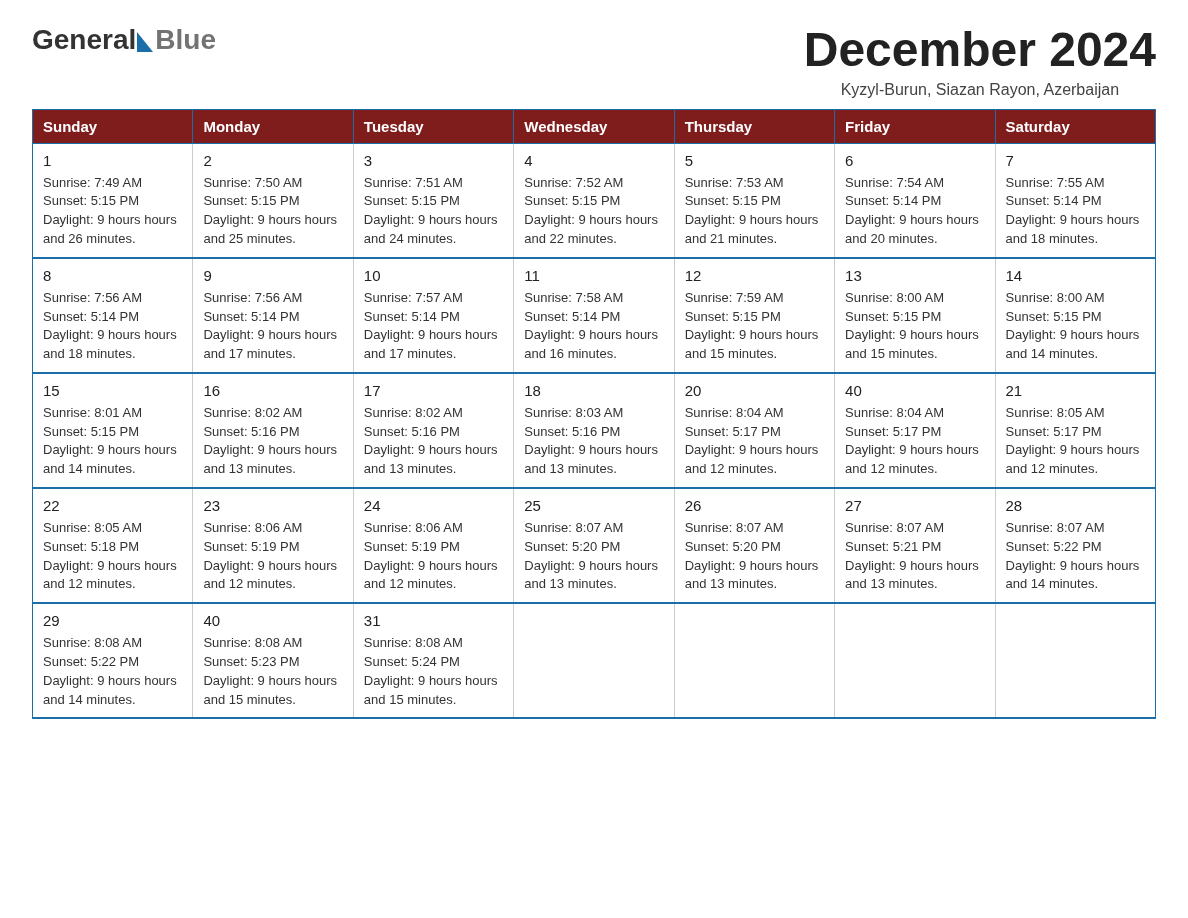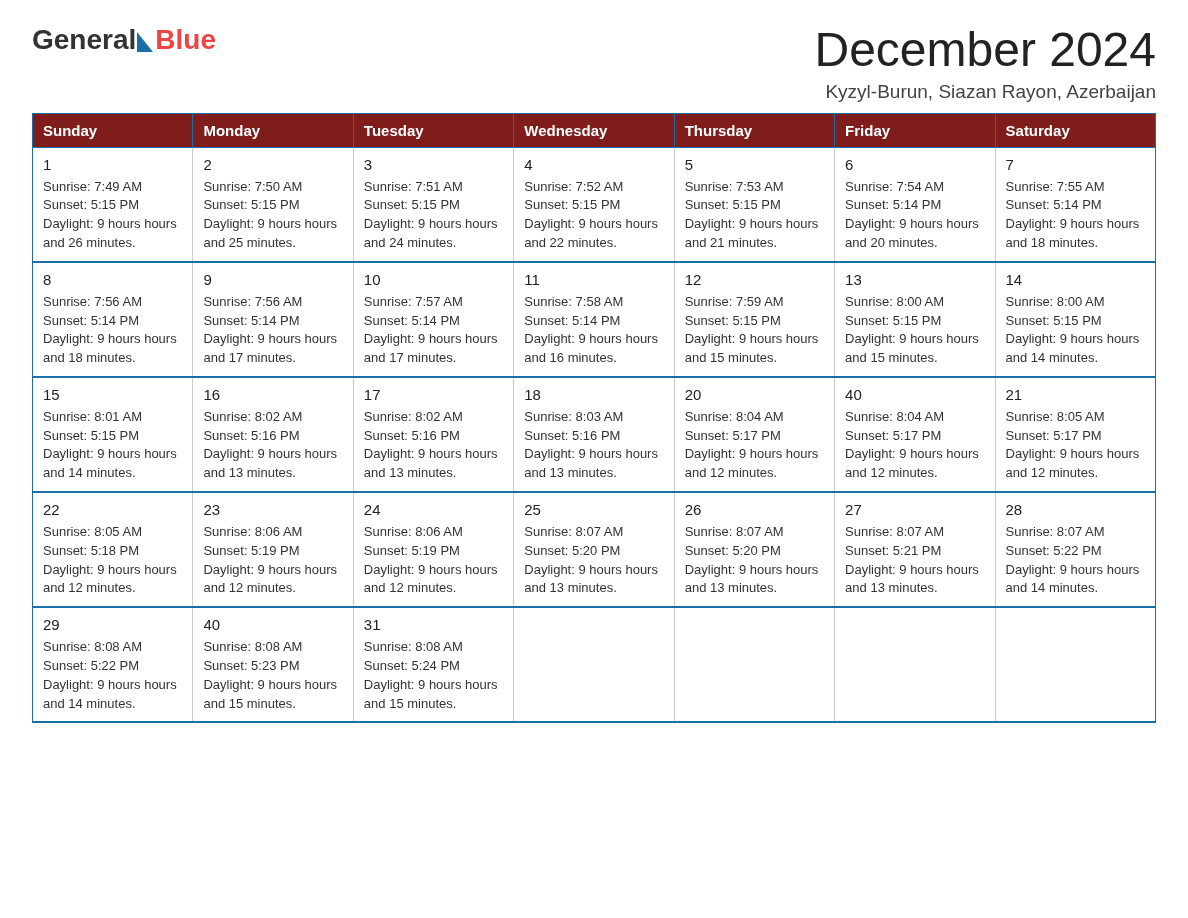--- a/index.html
+++ b/index.html
@@ -14,28 +14,29 @@
       display: flex;
       align-items: flex-start;
       justify-content: space-between;
       margin-bottom: 10px;
     }
     .title-section {
       text-align: right;
     }
     .main-title {
       font-size: 48px;
-      font-weight: normal;
+      font-weight: bold;
       color: #222;
       line-height: 1.1;
     }
     .subtitle {
-      font-size: 19px;
+      font-size: 16px;
       color: #444;
       margin-top: 4px;
+      text-align: center;
     }
     table {
       width: 100%;
       border-collapse: collapse;
       margin-top: 8px;
     }
     thead tr {
       background-color: #7f1d1d;
     }
     thead th {
@@ -81,21 +82,21 @@
     .logo-line1 {
       display: flex;
       align-items: center;
       font-size: 28px;
       font-weight: bold;
       color: #333;
     }
     .logo-line2 {
       font-size: 28px;
       font-weight: bold;
-      color: #ef4444;
+      color: #737373;
       margin-left: 2px;
     }
     .logo-triangle {
       width: 0;
       height: 0;
       border-style: solid;
       border-width: 20px 0 0 16px;
       border-color: transparent transparent transparent #1a6fa8;
       display: inline-block;
       margin-left: 1px;

